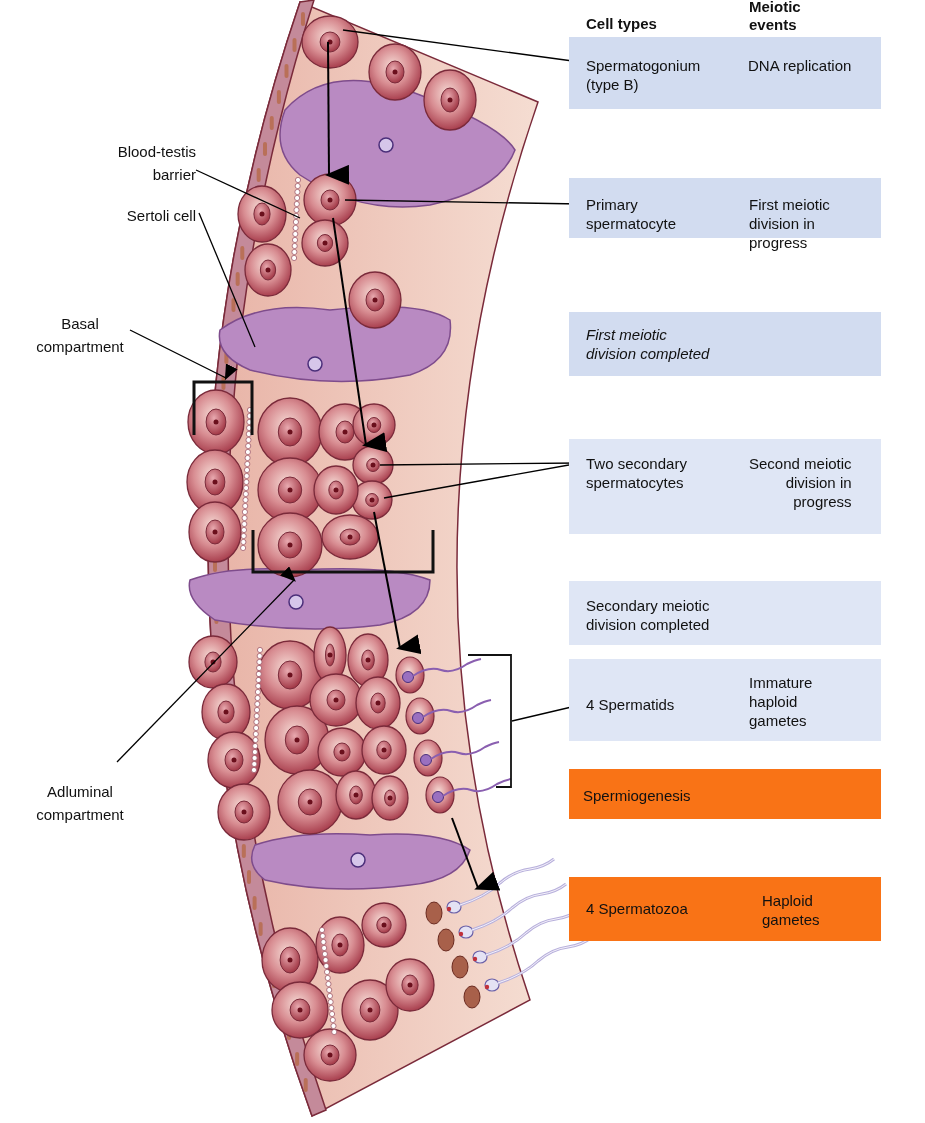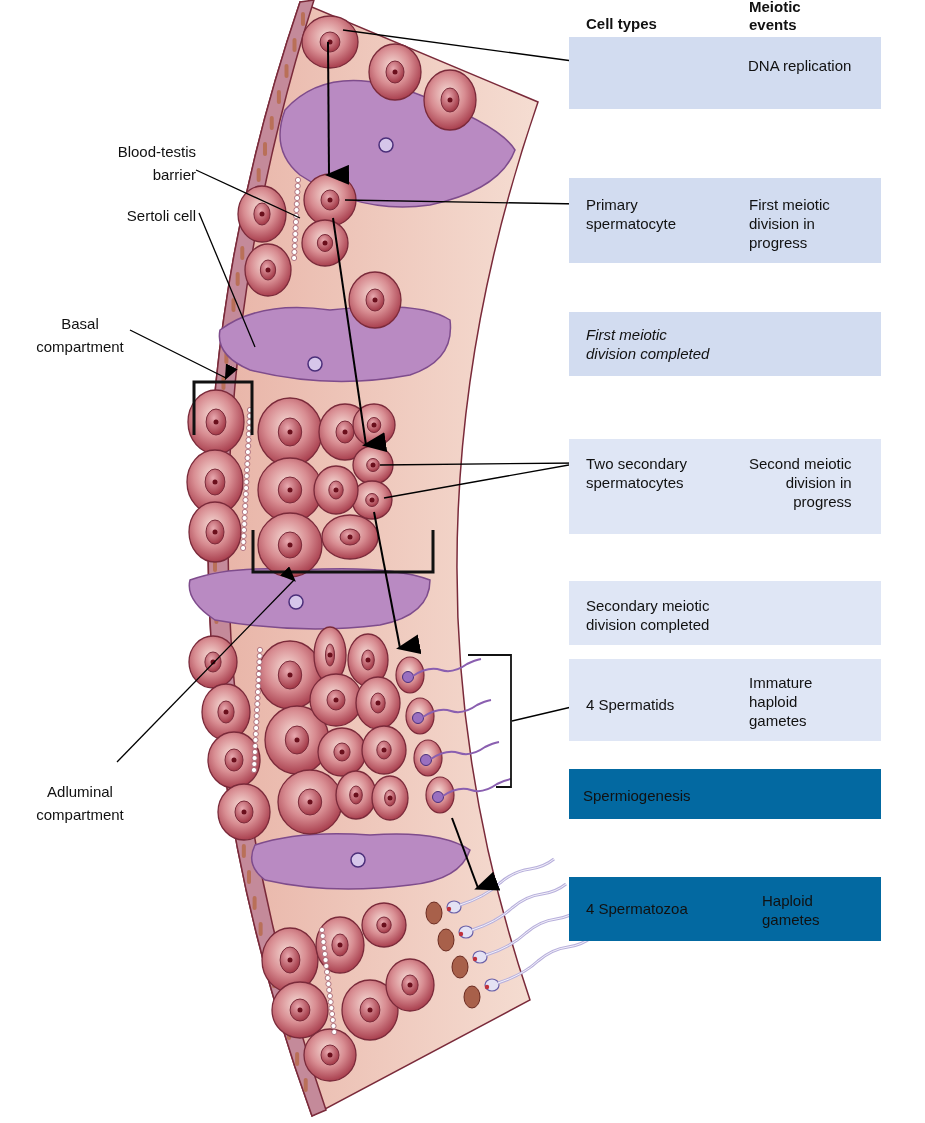--- a/index.html
+++ b/index.html
@@ -2,21 +2,21 @@
 <html><head>
 <meta charset="utf-8">
 <style>
   html, body { margin:0; padding:0; background:#ffffff; }
   body { width:925px; height:1123px; position:relative; overflow:hidden;
          font-family:"Liberation Sans", sans-serif; color:#111; }
   #art { position:absolute; left:0; top:0; width:925px; height:1123px; }
   .hdr { position:absolute; font-weight:bold; font-size:15px; line-height:18px; }
   .row { position:absolute; left:569px; width:312px; background:#d2dcf0; }
   .row.light { background:#dfe6f5; }
-  .row.lighter { background:#0369a1; }
+  .row.lighter { background:#f97316; }
   .cell { position:absolute; font-size:15px; line-height:19px; white-space:pre-line; }
   .it { font-style:italic; }
   .lbl { position:absolute; font-size:15px; line-height:23px; text-align:right; white-space:pre-line; }
   .lbl.center { text-align:center; }
 </style>
 </head>
 <body>
 
 <svg id="art" viewBox="0 0 925 1123">
   <defs>
@@ -369,23 +369,25 @@
     <line x1="130" y1="330" x2="226" y2="378" marker-end="url(#arrowHead)"></line>
     <line x1="117" y1="762" x2="294" y2="580" marker-end="url(#arrowHead)"></line>
   </g>
 </svg>
 
 <div class="hdr" style="left:586px; top:15px;">Cell types</div>
 <div class="hdr" style="left:749px; top:-2px; white-space:pre-line;">Meiotic
 events</div>
 
 <div class="row" style="top:37px; height:72px;">
+  <div class="cell" style="left:17px; top:19px;">Spermatogonium
+(type B)</div>
   <div class="cell" style="left:179px; top:19px;">DNA replication</div>
 </div>
-<div class="row" style="top:178px; height:85px;">
+<div class="row" style="top:178px; height:60px;">
   <div class="cell" style="left:17px; top:17px;">Primary
 spermatocyte</div>
   <div class="cell" style="left:180px; top:17px;">First meiotic
 division in
 progress</div>
 </div>
 <div class="row" style="top:312px; height:64px;">
   <div class="cell it" style="left:17px; top:13px;">First meiotic
 division completed</div>
 </div>

